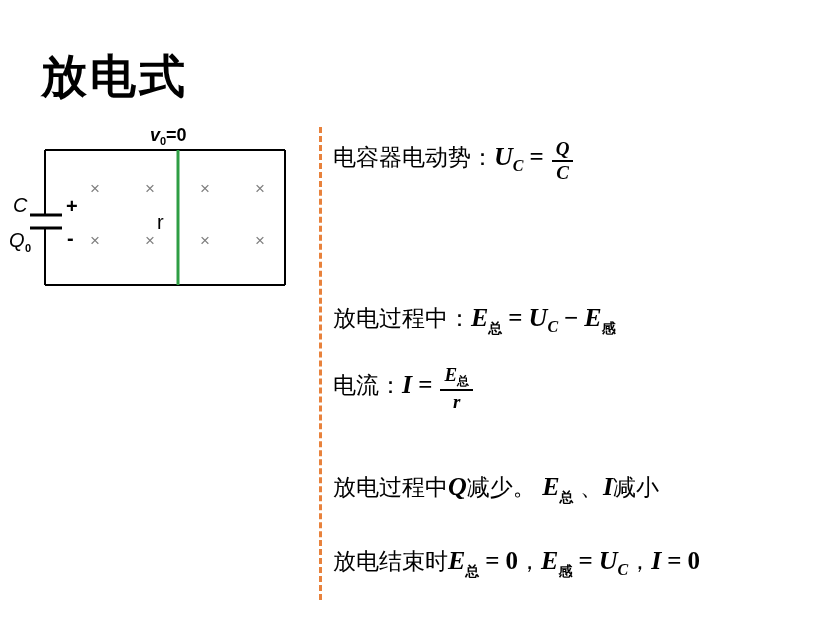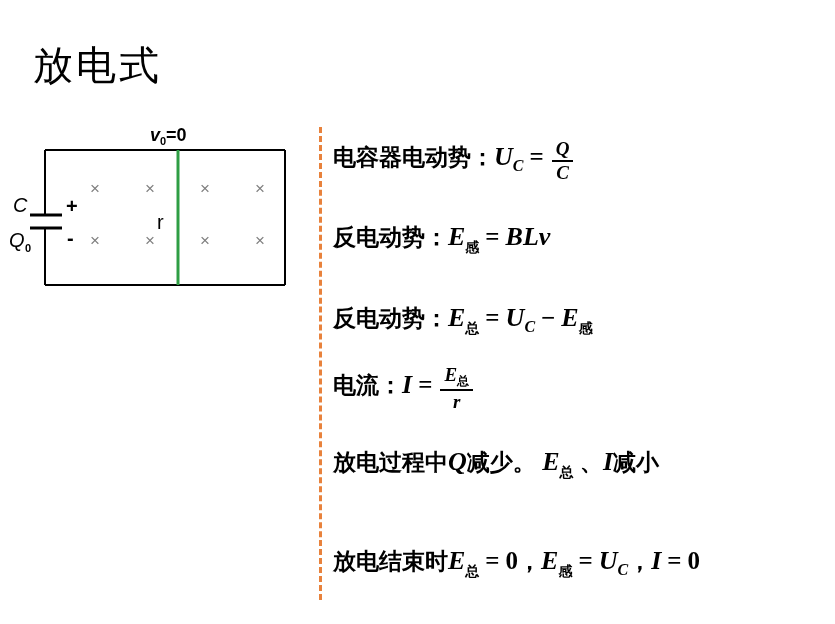--- a/index.html
+++ b/index.html
@@ -2,39 +2,39 @@
 <html><head>
 <meta charset="utf-8">
 <style>
   html,body{margin:0;padding:0;}
   body{
     width:835px;height:624px;position:relative;overflow:hidden;
     background:#ffffff;color:#000;
     font-family:"Liberation Sans", sans-serif;
   }
   .title{
-    position:absolute;left:33px;top:38px;margin:0;
-    font-size:40px;font-weight:400;letter-spacing:3px;
+    position:absolute;left:33px;top:38px;margin:8px;
+    font-size:46px;font-weight:700;letter-spacing:3px;
   }
   .circuit{position:absolute;left:0;top:110px;}
   .wire{stroke:#000;stroke-width:2;fill:none;}
   .plate{stroke:#000;stroke-width:3;}
   .rod{stroke:#2f9e44;stroke-width:3;}
   .cross{fill:#808080;font-size:17px;}
   .dlabel{fill:#000;font-size:20px;}
   .blabel{fill:#000;font-size:20px;font-weight:700;}
   .vlabel{fill:#000;font-size:18px;font-weight:700;}
   .vsub{fill:#000;font-size:11px;font-weight:700;}
   .italic{font-style:italic;}
   .divider{
     position:absolute;left:319px;top:127px;height:473px;width:0;
     border-left:3px dashed #e8823c;
   }
   .fline{position:absolute;left:333px;white-space:nowrap;}
-  .cn{font-size:23px;font-weight:700;font-family:"Liberation Sans", sans-serif;}
+  .cn{font-size:23px;font-weight:400;font-family:"Liberation Sans", sans-serif;}
   .mvar{font-family:"Liberation Serif", serif;font-style:italic;font-weight:700;font-size:26px;}
   .msub{font-family:"Liberation Serif", serif;font-style:italic;font-weight:700;font-size:16px;vertical-align:-6px;}
   .msub-cn{font-family:"Liberation Sans", sans-serif;font-style:normal;font-weight:700;font-size:14px;vertical-align:-7px;}
   .mop{font-family:"Liberation Serif", serif;font-weight:700;font-size:25px;margin:0 6px;font-style:normal;}
   .mnum{font-family:"Liberation Serif", serif;font-weight:700;font-size:25px;font-style:normal;}
   .frac{display:inline-block;text-align:center;vertical-align:middle;margin:0 2px;line-height:1.15;}
   .frac .num{display:block;border-bottom:2px solid #000;padding:0 4px;}
   .frac .den{display:block;}
   .mvar-sm{font-family:"Liberation Serif", serif;font-style:italic;font-weight:700;font-size:19px;}
   .msub-cn-sm{font-family:"Liberation Sans", sans-serif;font-style:normal;font-weight:700;font-size:12px;vertical-align:-4px;}
@@ -76,33 +76,30 @@
     <text class="cross" x="205" y="136" text-anchor="middle">×</text>
     <text class="cross" x="260" y="136" text-anchor="middle">×</text>
   </svg>
 
   <div class="divider"></div>
 
   <div class="fline" style="top:138px;">
     <span class="cn">电容器电动势：</span><span class="mvar">U</span><span class="msub">C</span><span class="mop">=</span><span class="frac"><span class="num mvar-sm">Q</span><span class="den mvar-sm">C</span></span>
   </div>
 
-  <div class="fline" style="top:222px;">
-    <span class="cn">反电动势：</span><span class="mvar">E</span><span class="msub-cn">感</span><span class="mop">=</span><span class="mvar">BLv</span>
-  </div>
 
   <div class="fline" style="top:303px;">
-    <span class="cn">反电动势：</span><span class="mvar">E</span><span class="msub-cn">总</span><span class="mop">=</span><span class="mvar">U</span><span class="msub">C</span><span class="mop">−</span><span class="mvar">E</span><span class="msub-cn">感</span>
+    <span class="cn">放电过程中：</span><span class="mvar">E</span><span class="msub-cn">总</span><span class="mop">=</span><span class="mvar">U</span><span class="msub">C</span><span class="mop">−</span><span class="mvar">E</span><span class="msub-cn">感</span>
   </div>
 
   <div class="fline" style="top:364px;">
     <span class="cn">电流：</span><span class="mvar">I</span><span class="mop">=</span><span class="frac"><span class="num"><span class="mvar-sm">E</span><span class="msub-cn-sm">总</span></span><span class="den mvar-sm">r</span></span>
   </div>
 
-  <div class="fline" style="top:447px;">
+  <div class="fline" style="top:472px;">
     <span class="cn">放电过程中</span><span class="mvar">Q</span><span class="cn">减少。 </span><span class="mvar">E</span><span class="msub-cn">总</span><span class="cn"> 、</span><span class="mvar">I</span><span class="cn">减小</span>
   </div>
 
   <div class="fline" style="top:546px;">
     <span class="cn">放电结束时</span><span class="mvar">E</span><span class="msub-cn">总</span><span class="mop">=</span><span class="mnum">0</span><span class="cn">，</span><span class="mvar">E</span><span class="msub-cn">感</span><span class="mop">=</span><span class="mvar">U</span><span class="msub">C</span><span class="cn">，</span><span class="mvar">I</span><span class="mop">=</span><span class="mnum">0</span>
   </div>
 
 </div>
 
 </body></html>

